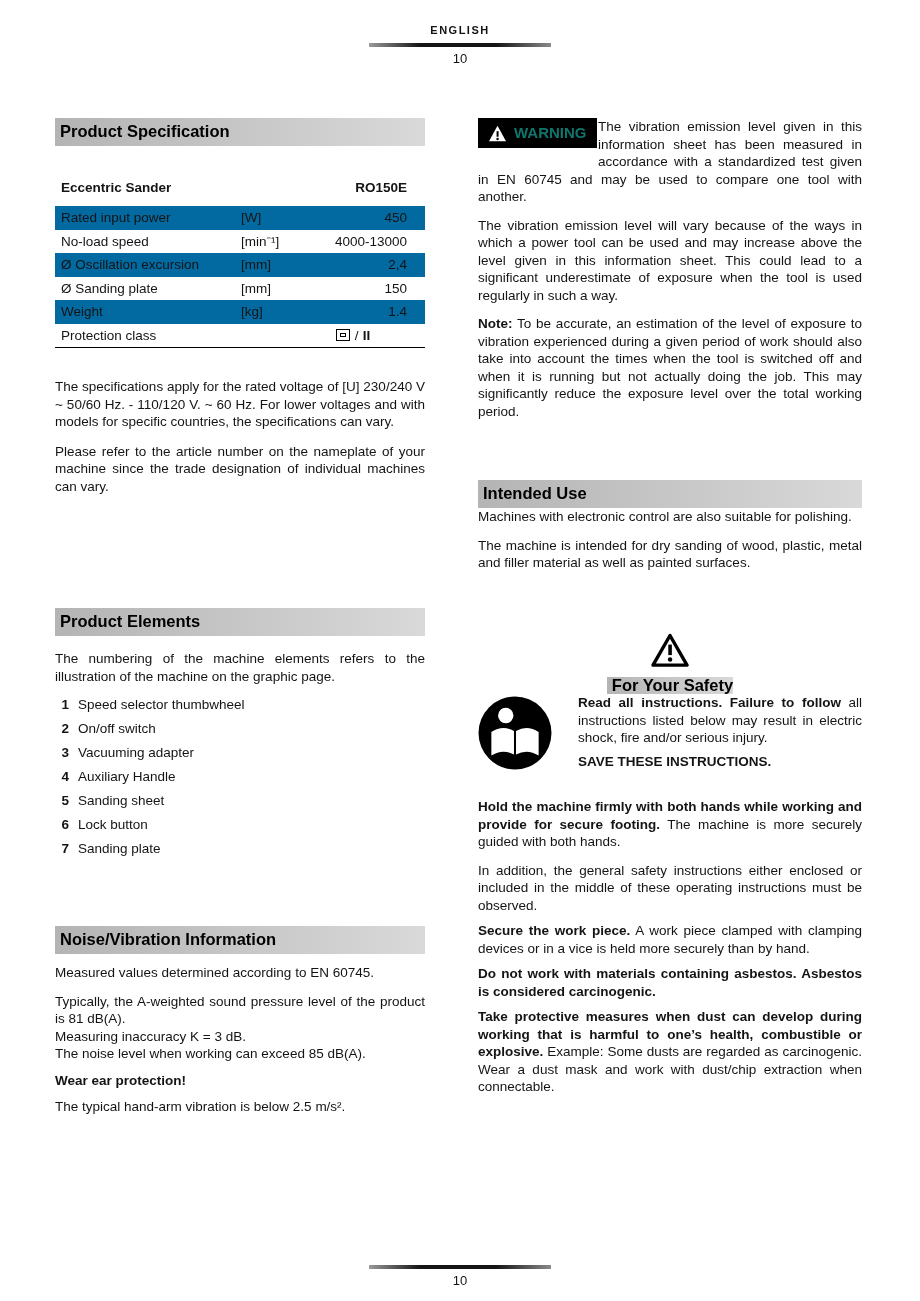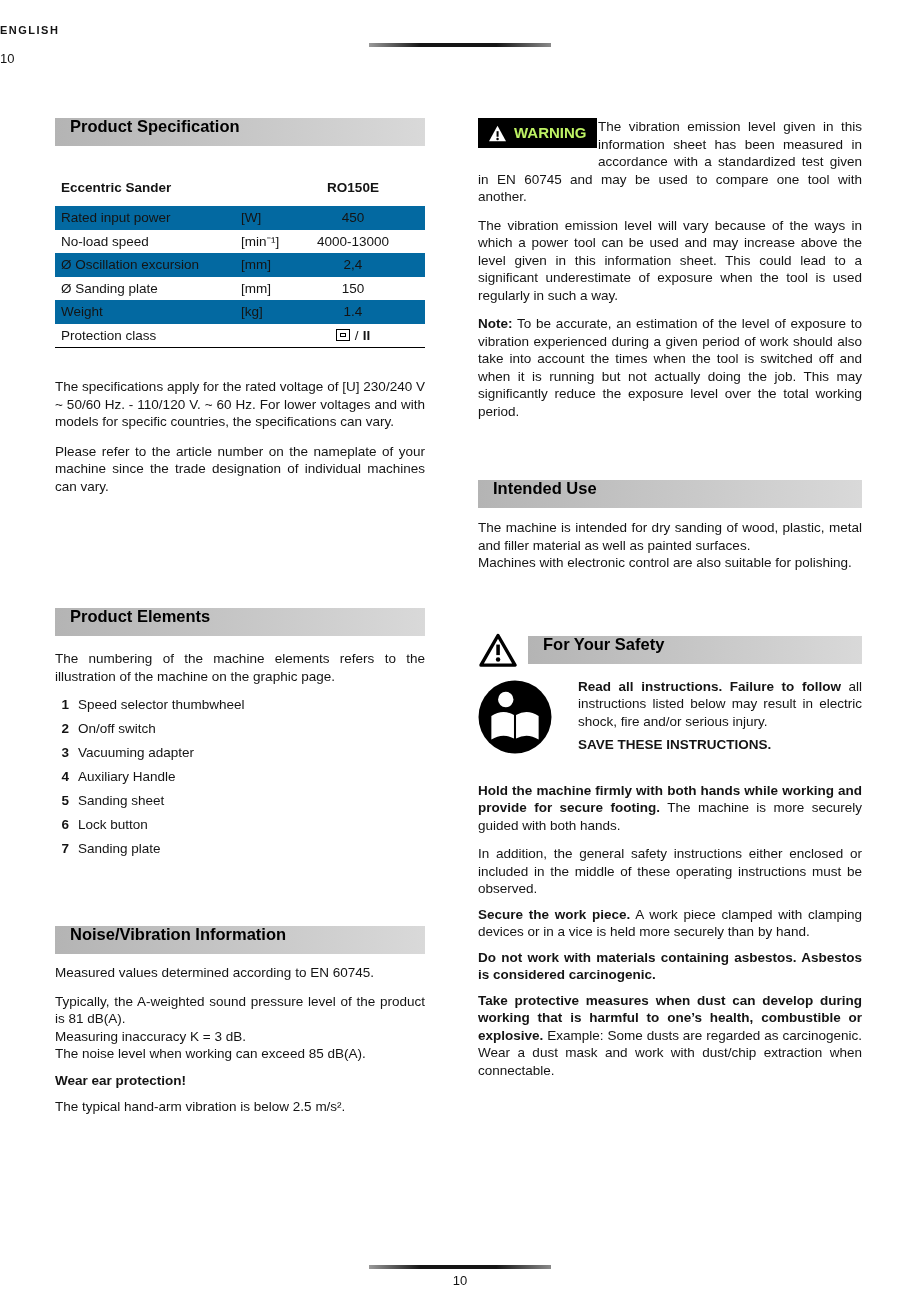--- a/index.html
+++ b/index.html
@@ -1,85 +1,85 @@
 <!DOCTYPE html>
 <html><head>
 <meta charset="utf-8">
 <style>
   * { margin:0; padding:0; box-sizing:border-box; }
   html,body { background:#ffffff; }
   body { font-family:"Liberation Sans", sans-serif; color:#141414; }
   .page { position:relative; width:920px; height:1301px; background:#fff; overflow:hidden; margin:0 auto; }
 
   
-  .doc-header { position:absolute; top:24px; left:0; width:100%; }
+  .doc-header { position:absolute; top:24px; left:0; width:100%; text-align:center; }
   .lang { font-size:11px; font-weight:bold; letter-spacing:1.5px; }
   .rule { width:182px; height:4px; margin:7px auto 4px auto;
           background:linear-gradient(to right,#9a9a9a,#151515 28%,#151515 70%,#8a8a8a); }
   .pagenum { font-size:13px; }
   .doc-footer { position:absolute; top:1258px; left:0; width:100%; text-align:center; }
 
   
   .col { position:absolute; top:118px; font-size:13.5px; line-height:17.5px; }
   .col-left  { left:55px;  width:370px; }
   .col-right { left:478px; width:384px; }
 
   .secbar { background:linear-gradient(to right,#b4b4b4,#d9d9d9); height:28px;
-            display:flex; align-items:flex-start; padding-left:15px;
+            display:flex; align-items:center; padding-left:5px;
             font-size:16.5px; font-weight:bold; color:#000; }
   .para { text-align:justify; margin-top:11px; }
   .tight { margin-top:0; }
   b { font-weight:bold; }
 
   
   .spec-table { margin-top:30px; }
   .thead, .trow { display:grid; grid-template-columns:180px 58px 1fr; align-items:center; padding-left:6px; }
   .thead { font-weight:bold; min-height:24px; margin-bottom:6px; }
   .trow  { min-height:23.5px; }
-  .val   { text-align:center; padding-right:18px; }
+  .val   { text-align:right; padding-right:18px; }
   .shade { background:#0369a1; }
   .tbl-rows { border-bottom:1.5px solid #000; }
   .dins { display:inline-flex; align-items:center; justify-content:center;
           width:14px; height:12px; border:1.5px solid #000; margin-right:5px; vertical-align:-1px; }
   .dins-inner { width:6px; height:4px; border:1px solid #000; }
   .pc-val { display:flex; align-items:center; justify-content:center; padding-right:18px; }
   .pc-ii { font-weight:bold; margin-left:4px; }
 
   
   .el-intro { margin-top:14px; text-align:justify; }
   .el-list { margin-top:8px; }
   .el-item { display:grid; grid-template-columns:14px 1fr; column-gap:9px; line-height:24px; }
   .el-num { font-weight:bold; text-align:right; }
 
   
   .warn-para { margin-top:0; }
   .warn-float { float:left; width:120px; height:52px; }
-  .warn-badge { display:inline-flex; align-items:center; gap:7px; background:#000; color:#bef264;
+  .warn-badge { display:inline-flex; align-items:center; gap:7px; background:#000; color:#0f766e;
                 font-weight:bold; font-size:15px; height:30px; padding:0 10px; }
   .warn-badge svg { display:block; }
 
   
   .mt-para1 { margin-top:30px; }
   .mt-para2 { margin-top:12px; }
   .mt-elements { margin-top:113px; }
   .mt-noise { margin-top:65px; }
   .mt-noise-p1 { margin-top:10px; }
   .mt-earmuff { margin-top:9px; }
   .mt-intended { margin-top:60px; }
-  .mt-safety { margin-top:61px; }
+  .mt-safety { margin-top:61px;flex-direction:column; }
   .mt-safety-first { margin-top:26px; }
   .mt-safety-para { margin-top:8px; }
 
   
   .safety-head { display:flex; align-items:center; gap:10px; }
   .safety-tri { flex:0 0 auto; width:40px; display:flex; justify-content:center; }
   .safety-bar { flex:1; }
 
   
-  .read-block { position:relative; margin-top:11px; min-height:78px; }
+  .read-block { position:relative; margin-top:0; min-height:78px; }
   .read-icon { position:absolute; left:0; top:2px; width:74px; height:74px; }
   .read-text { margin-left:100px; text-align:justify; }
   .save-line { margin-left:100px; margin-top:6px; font-weight:bold; }
 </style>
 </head>
 <body>
 
 <div class="page">
 
   <div class="doc-header">
@@ -209,22 +209,22 @@
     <div class="para">The vibration emission level will vary because of the ways in which a power tool can be used and may increase above the level given in this information sheet. This could lead to a significant underestimate of exposure when the tool is used regularly in such a way.</div>
 
     <div class="para">
       <b>Note:</b>
       <span>To be accurate, an estimation of the level of exposure to vibration experienced during a given period of work should also take into account the times when the tool is switched off and when it is running but not actually doing the job.  This may significantly reduce the exposure level over the total working period.</span>
     </div>
 
     <div class="secbar mt-intended">
       <span>Intended Use</span>
     </div>
+    <div class="para tight">Machines with electronic control are also suitable for polishing.</div>
     <div class="para">The machine is intended for dry sanding of wood, plastic, metal and filler material as well as painted surfaces.</div>
-    <div class="para tight">Machines with electronic control are also suitable for polishing.</div>
 
     <div class="safety-head mt-safety">
       <span class="safety-tri">
         <svg width="38" height="34" viewBox="0 0 24 22">
           <path d="M12 1.6 L23 20.8 L1 20.8 Z" fill="none" stroke="#000" stroke-width="2.2" stroke-linejoin="round"></path>
           <rect x="10.9" y="7.5" width="2.3" height="6.8" fill="#000"></rect>
           <circle cx="12.05" cy="17.2" r="1.45" fill="#000"></circle>
         </svg>
       </span>
       <div class="secbar safety-bar">

